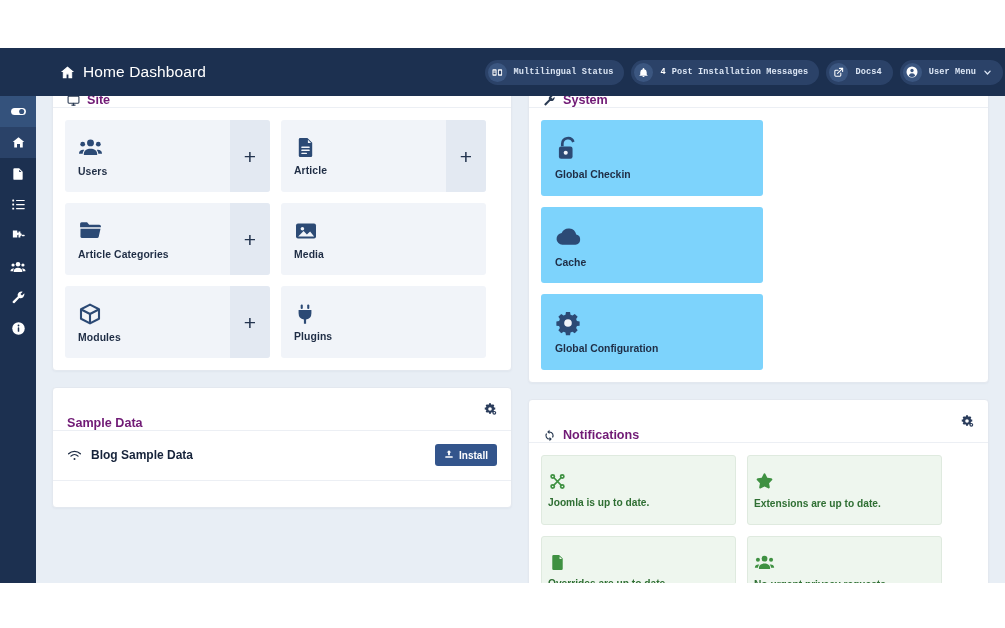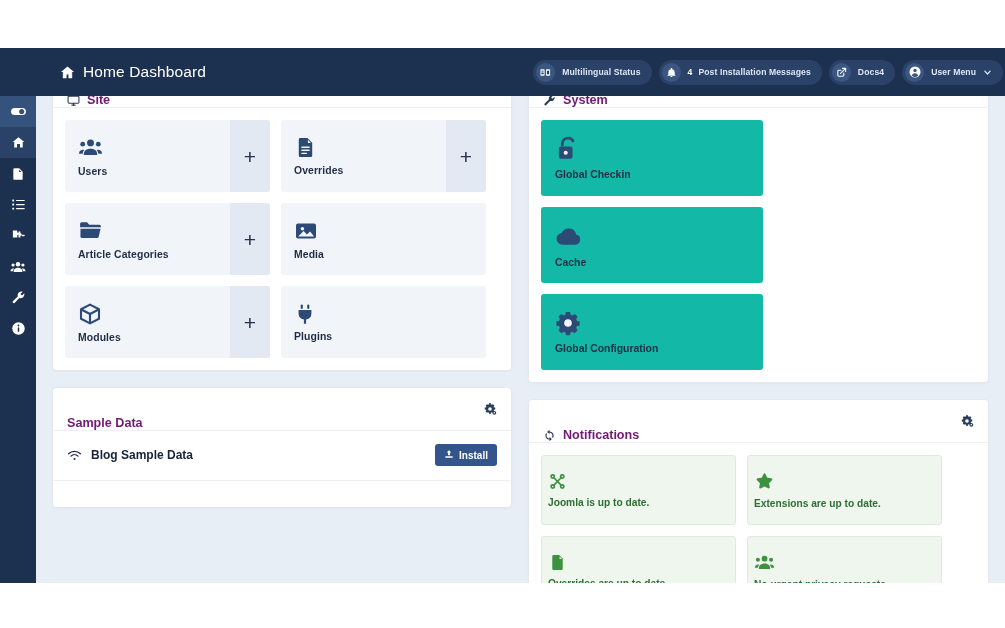--- a/index.html
+++ b/index.html
@@ -74,20 +74,21 @@
     background: #2b4268;
     border-radius: 14px;
     height: 25px;
     padding: 0 11px 0 3px;
     color: #dce6f5;
     font-size: 8.6px;
     font-weight: bold;
     letter-spacing: .1px;
     white-space: nowrap;
     cursor: pointer;
+    font-family: Liberation Mono, monospace;
   }
   .hpill .circ {
     width: 19px; height: 19px; border-radius: 50%;
     background: #3b5680;
     display: flex; align-items: center; justify-content: center;
     margin-right: 7px;
     color: #ffffff;
     flex: 0 0 19px;
   }
   .hpill .badge {
@@ -157,21 +158,21 @@
     display: flex; align-items: center; justify-content: center;
     color: #23344f;
     font-size: 21px;
     line-height: 1;
     cursor: pointer;
   }
 
   
   .tile-sys {
     width: 222px; height: 76px;
-    background: #14b8a6;
+    background: #7dd3fc;
     border-radius: 3px;
     display: flex; flex-direction: column; justify-content: center;
     padding: 0 14px;
     cursor: pointer;
   }
   .tile-sys .ic { color: #2c4a75; margin-bottom: 7px; display: flex; }
   .tile-sys .lb { font-size: 10.4px; font-weight: bold; color: #1f2d45; }
 
   
   .tile-note {
@@ -417,21 +418,21 @@
 
             <div class="tile">
               <span class="ic">
                 <svg width="23" height="23" viewBox="0 0 24 24" fill="currentColor">
                     <path d="M14 2H6.5A1.5 1.5 0 0 0 5 3.5v17A1.5 1.5 0 0 0 6.5 22h11a1.5 1.5 0 0 0 1.5-1.5V7l-5-5zm.5 1.9L17.8 7.2H14.5V3.9z"></path>
                     <rect x="7.6" y="11" width="8.8" height="1.5" rx=".6" fill="#f1f4f9"></rect>
                     <rect x="7.6" y="14.2" width="8.8" height="1.5" rx=".6" fill="#f1f4f9"></rect>
                     <rect x="7.6" y="17.4" width="6" height="1.5" rx=".6" fill="#f1f4f9"></rect>
                   </svg>
               </span>
-              <span class="lb">Overrides</span>
+              <span class="lb">Article</span>
               <span class="plus">+</span>
             </div>
 
             <div class="tile">
               <span class="ic">
                 <svg width="25" height="25" viewBox="0 0 24 24" fill="currentColor">
                     <path d="M2 5.5A1.5 1.5 0 0 1 3.5 4h5.2l2 2.4h9.8A1.5 1.5 0 0 1 22 7.9v1H2v-3.4z"></path>
                     <path d="M2.4 10.4h19.2l-1.7 7.5a1.6 1.6 0 0 1-1.56 1.24H3.9a1.6 1.6 0 0 1-1.56-1.24L2.4 10.4z"></path>
                   </svg>
               </span>

